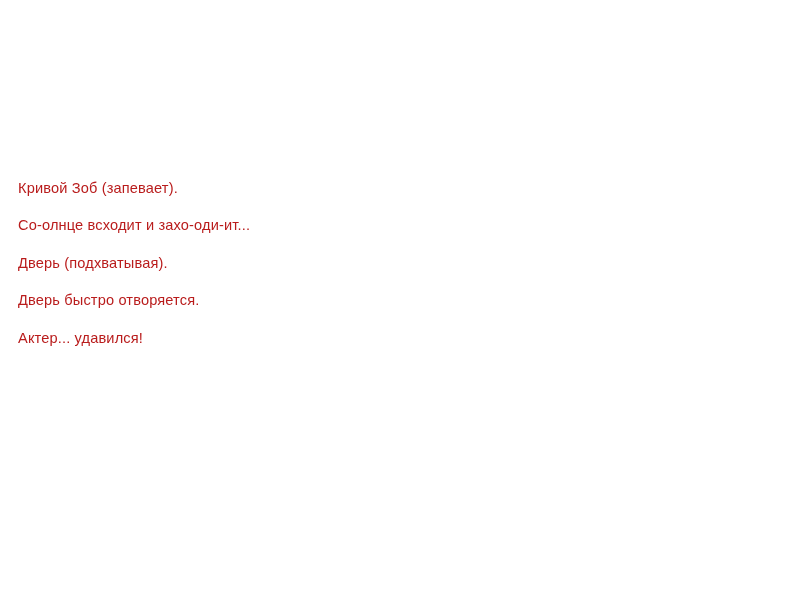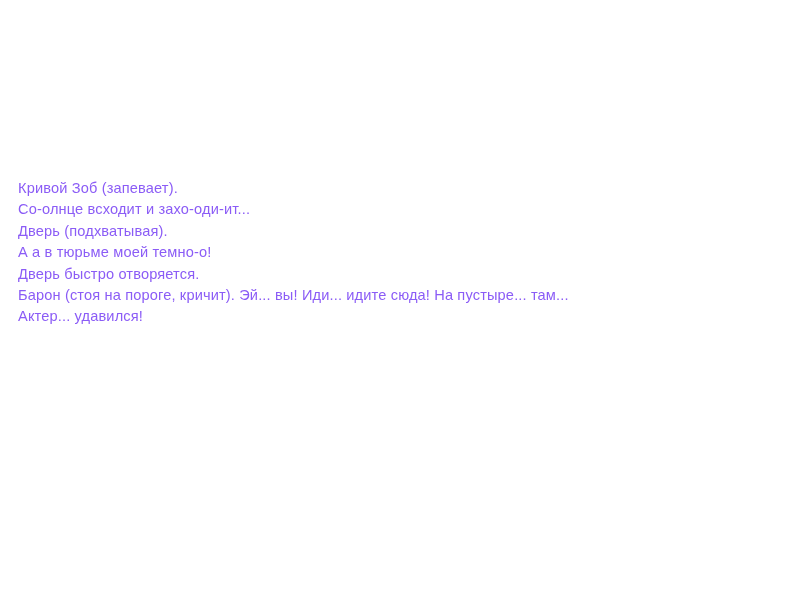--- a/index.html
+++ b/index.html
@@ -23,37 +23,35 @@
   }
   .text-block {
     position: absolute;
     left: 18px;
     top: 178px;
     width: 764px;
   }
   .line {
     font-size: 14.6px;
     line-height: 21.4px;
-    color: #8b5cf6;
+    color: #b91c1c;
     white-space: pre-wrap;
     letter-spacing: 0.01em;
   }
   .para {
     margin: 0;
   }
   .para + .para {
-    margin-top: 0;
+    margin-top: 16px;
   }
 </style>
 </head>
 <body>
 
 <div class="slide">
   <div class="text-block">
     <p class="line para">Кривой Зоб (запевает).</p>
     <p class="line para">Со-олнце всходит и захо-оди-ит...</p>
     <p class="line para">Дверь (подхватывая).</p>
-    <p class="line para">А а в тюрьме моей темно-о!</p>
     <p class="line para">Дверь быстро отворяется.</p>
-    <p class="line para">Барон (стоя на пороге, кричит). Эй... вы! Иди... идите сюда! На пустыре... там...</p>
     <p class="line para">Актер... удавился!</p>
   </div>
 </div>
 
 </body></html>

